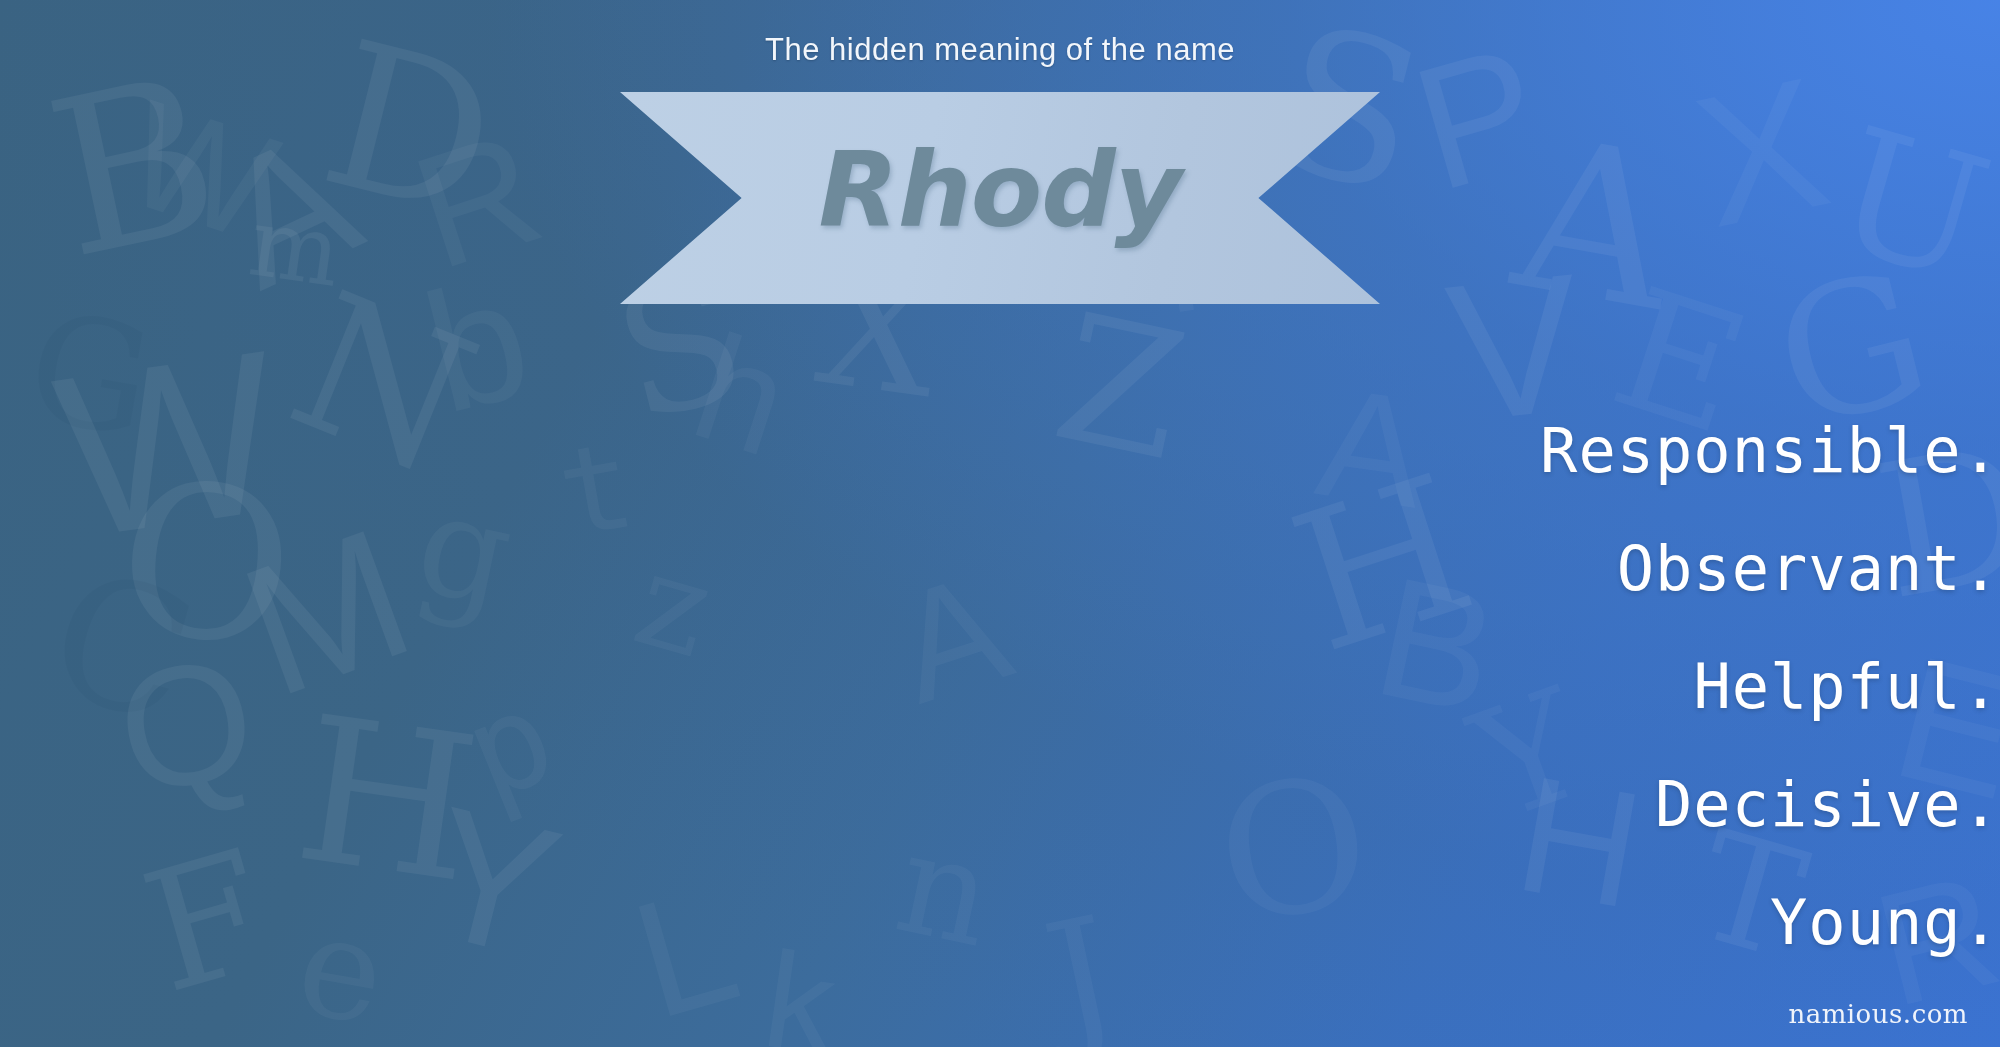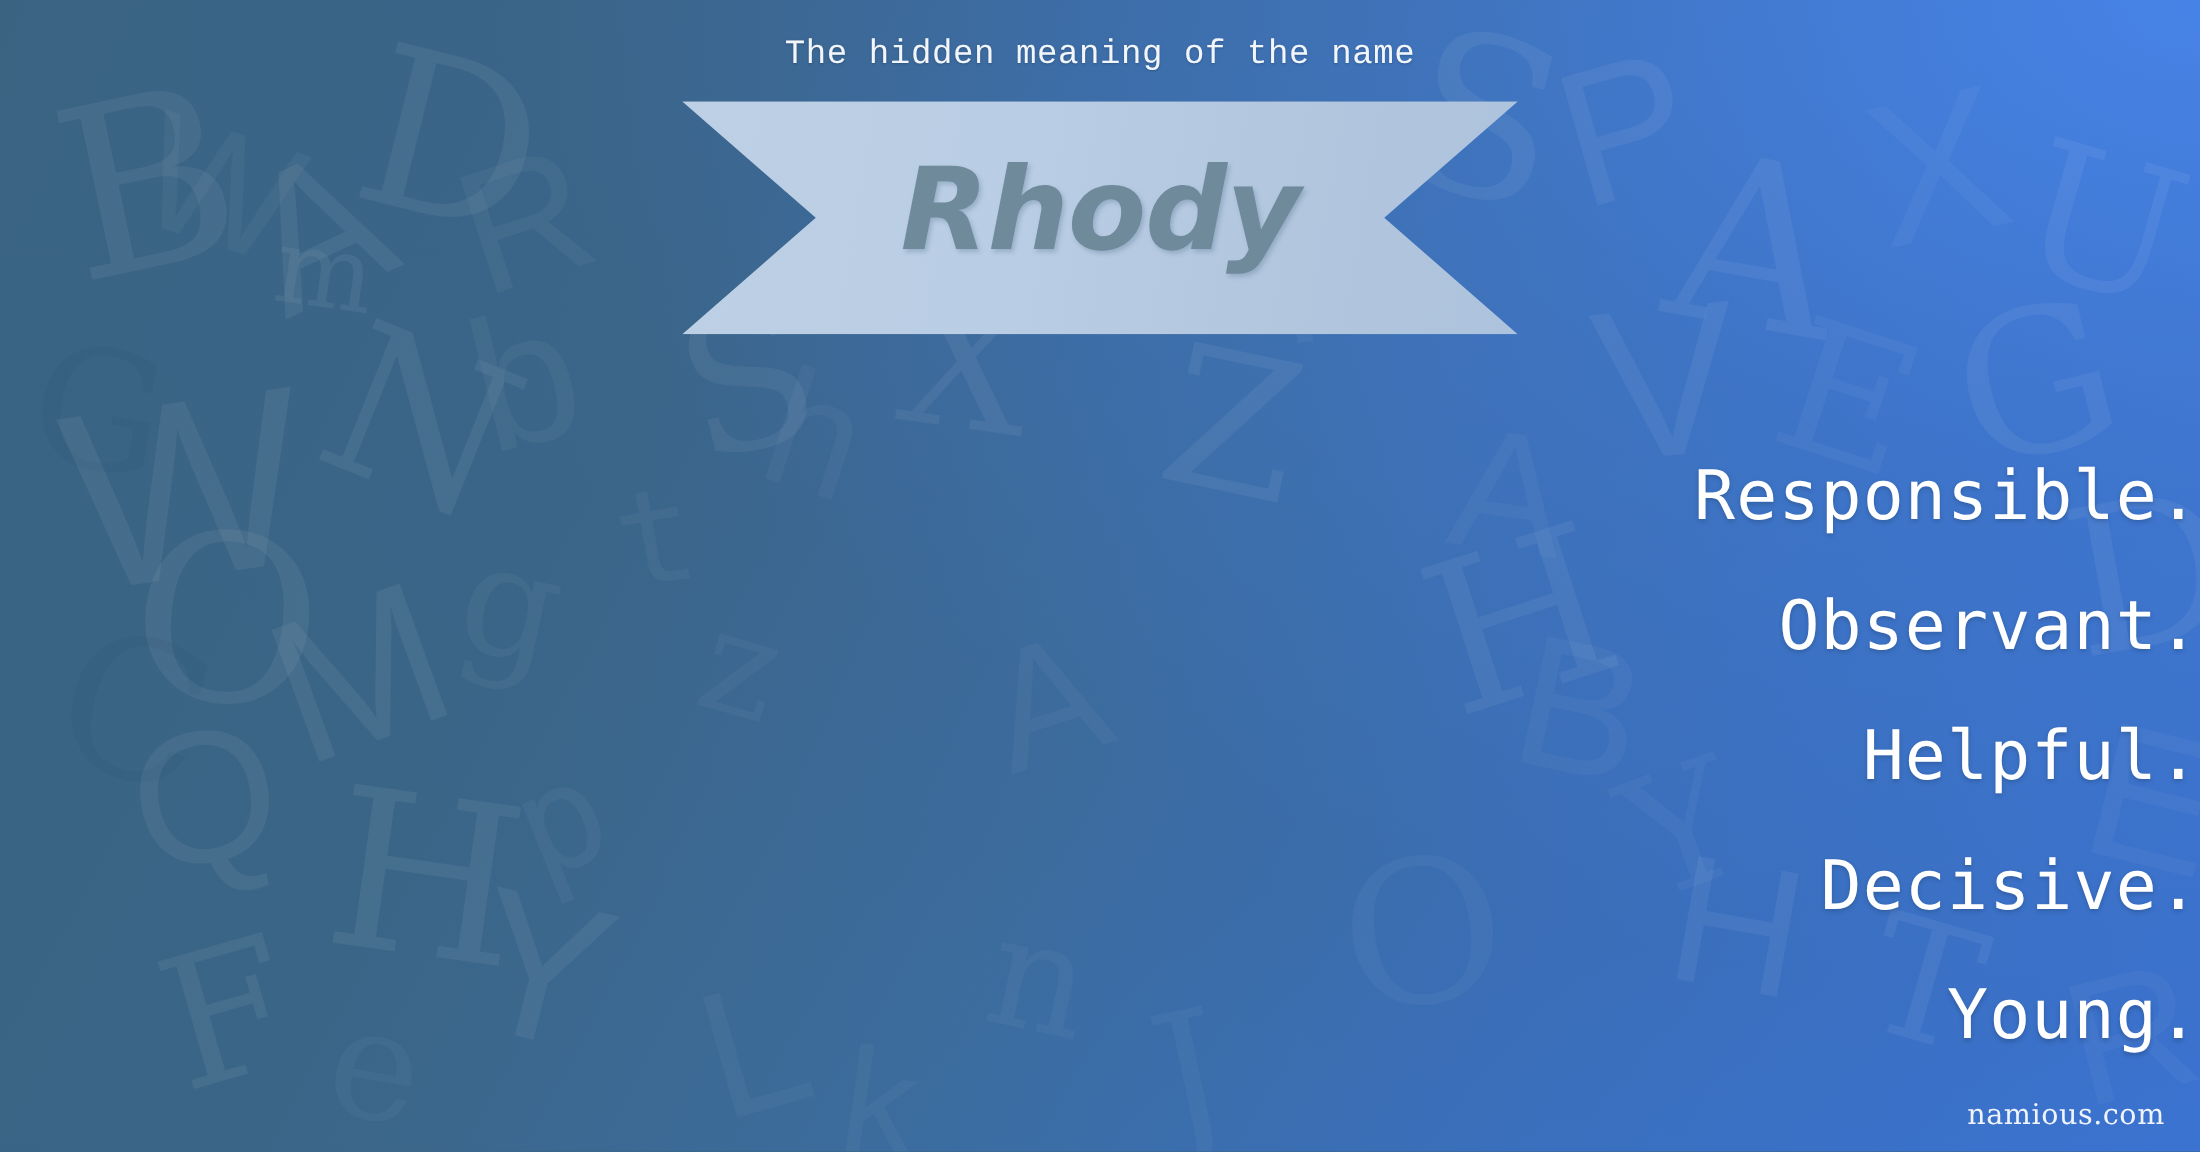--- a/index.html
+++ b/index.html
@@ -47,21 +47,21 @@
   .texture span.lt   { opacity:0.035; }
   .texture span.dk   { color:#12314f; opacity:0.05; }
 
   
   .heading {
     position:absolute;
     top:32px;
     left:0;
     width:100%;
     text-align:center;
-    font-family:Liberation Mono, monospace;
+    font-family:Liberation Sans, sans-serif;
     font-size:31px;
     letter-spacing:0.5px;
     color:#f2f6fb;
     text-shadow:0 1px 2px rgba(20,45,75,0.35);
     z-index:5;
   }
 
   
   .banner-wrap {
     position:absolute;

